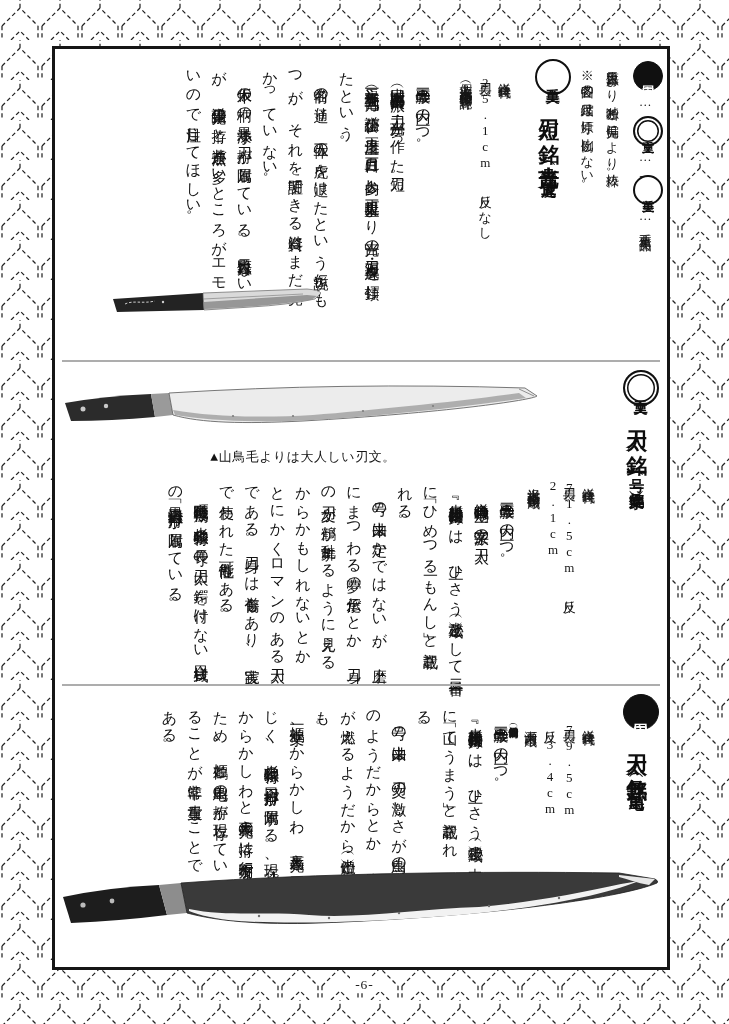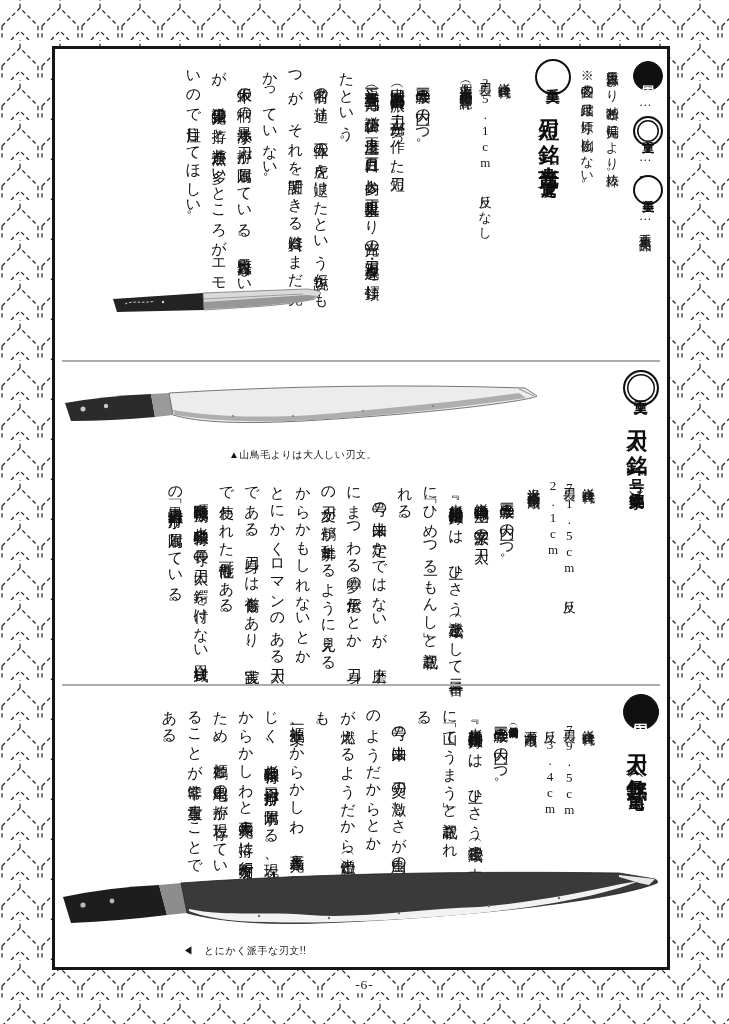--- a/index.html
+++ b/index.html
@@ -67,21 +67,21 @@
   .body-text p{margin:0;text-indent:1em;}
   #sec1 .body-text{left:12px;right:232px;top:12px;bottom:58px;}
   #sec2 .body-text{left:12px;right:148px;top:116px;bottom:10px;}
   #sec3 .body-text{left:12px;right:154px;top:16px;bottom:94px;}
 
   
   .sword{position:absolute;}
   #sword-tanto{left:56px;top:234px;width:212px;height:42px;}
   #sword-hime{left:8px;top:22px;width:480px;height:64px;}
   #sword-yama{left:4px;top:186px;width:612px;height:72px;}
-  .caption{position:absolute;font-family:Liberation Sans, sans-serif;font-size:10px;color:#141414;letter-spacing:0.5px;}
+  .caption{position:absolute;font-family:Liberation Mono, monospace;font-size:13px;color:#141414;letter-spacing:0.5px;}
   #sec2 .caption{left:8px;top:88px;width:480px;text-align:center;}
   #sec3 .caption{left:128px;top:260px;width:280px;text-align:left;}
 
   
   .pagenum{position:absolute;left:0;top:977px;width:729px;text-align:center;z-index:2;font-size:13.5px;letter-spacing:1px;}
   .pagenum span{background:#ffffff;padding:0 5px;}
 </style>
 </head>
 <body>
 
@@ -219,20 +219,19 @@
         <path d="M122,13 C260,3 420,1 560,3 L596,9 Q600,11 598,13 C560,29 420,47 260,53 C200,55 158,51 128,43 Z" fill="#3a3a3a" stroke="#1f1f1f" stroke-width="0.8"></path>
         <path d="M130,39 C168,47 210,41 250,45 C300,49 360,39 420,37 C470,33 520,23 562,14 L580,11 C540,27 470,39 400,45 C330,51 240,55 180,51 C156,49 140,45 130,41 Z" fill="#f2f2f2"></path>
         <path d="M560,5 L596,9 L590,15 C578,13 568,9 560,7 Z" fill="#e8e8e8"></path>
         <circle cx="200" cy="46" r="1.2" fill="#6f6f6f"></circle>
           <circle cx="270" cy="48" r="1.2" fill="#6f6f6f"></circle>
         <circle cx="340" cy="43" r="1.2" fill="#6f6f6f"></circle>
           <circle cx="430" cy="36" r="1.2" fill="#6f6f6f"></circle>
         <circle cx="500" cy="28" r="1.2" fill="#6f6f6f"></circle>
       </svg>
     </div>
-    <div class="caption">◀　とにかく派手な刃文!!</div>
   </div>
 
   <div class="divider div1"></div>
   <div class="divider div2"></div>
 </div>
 
 <div class="pagenum"><span>-6-</span></div>
 
 </body></html>

